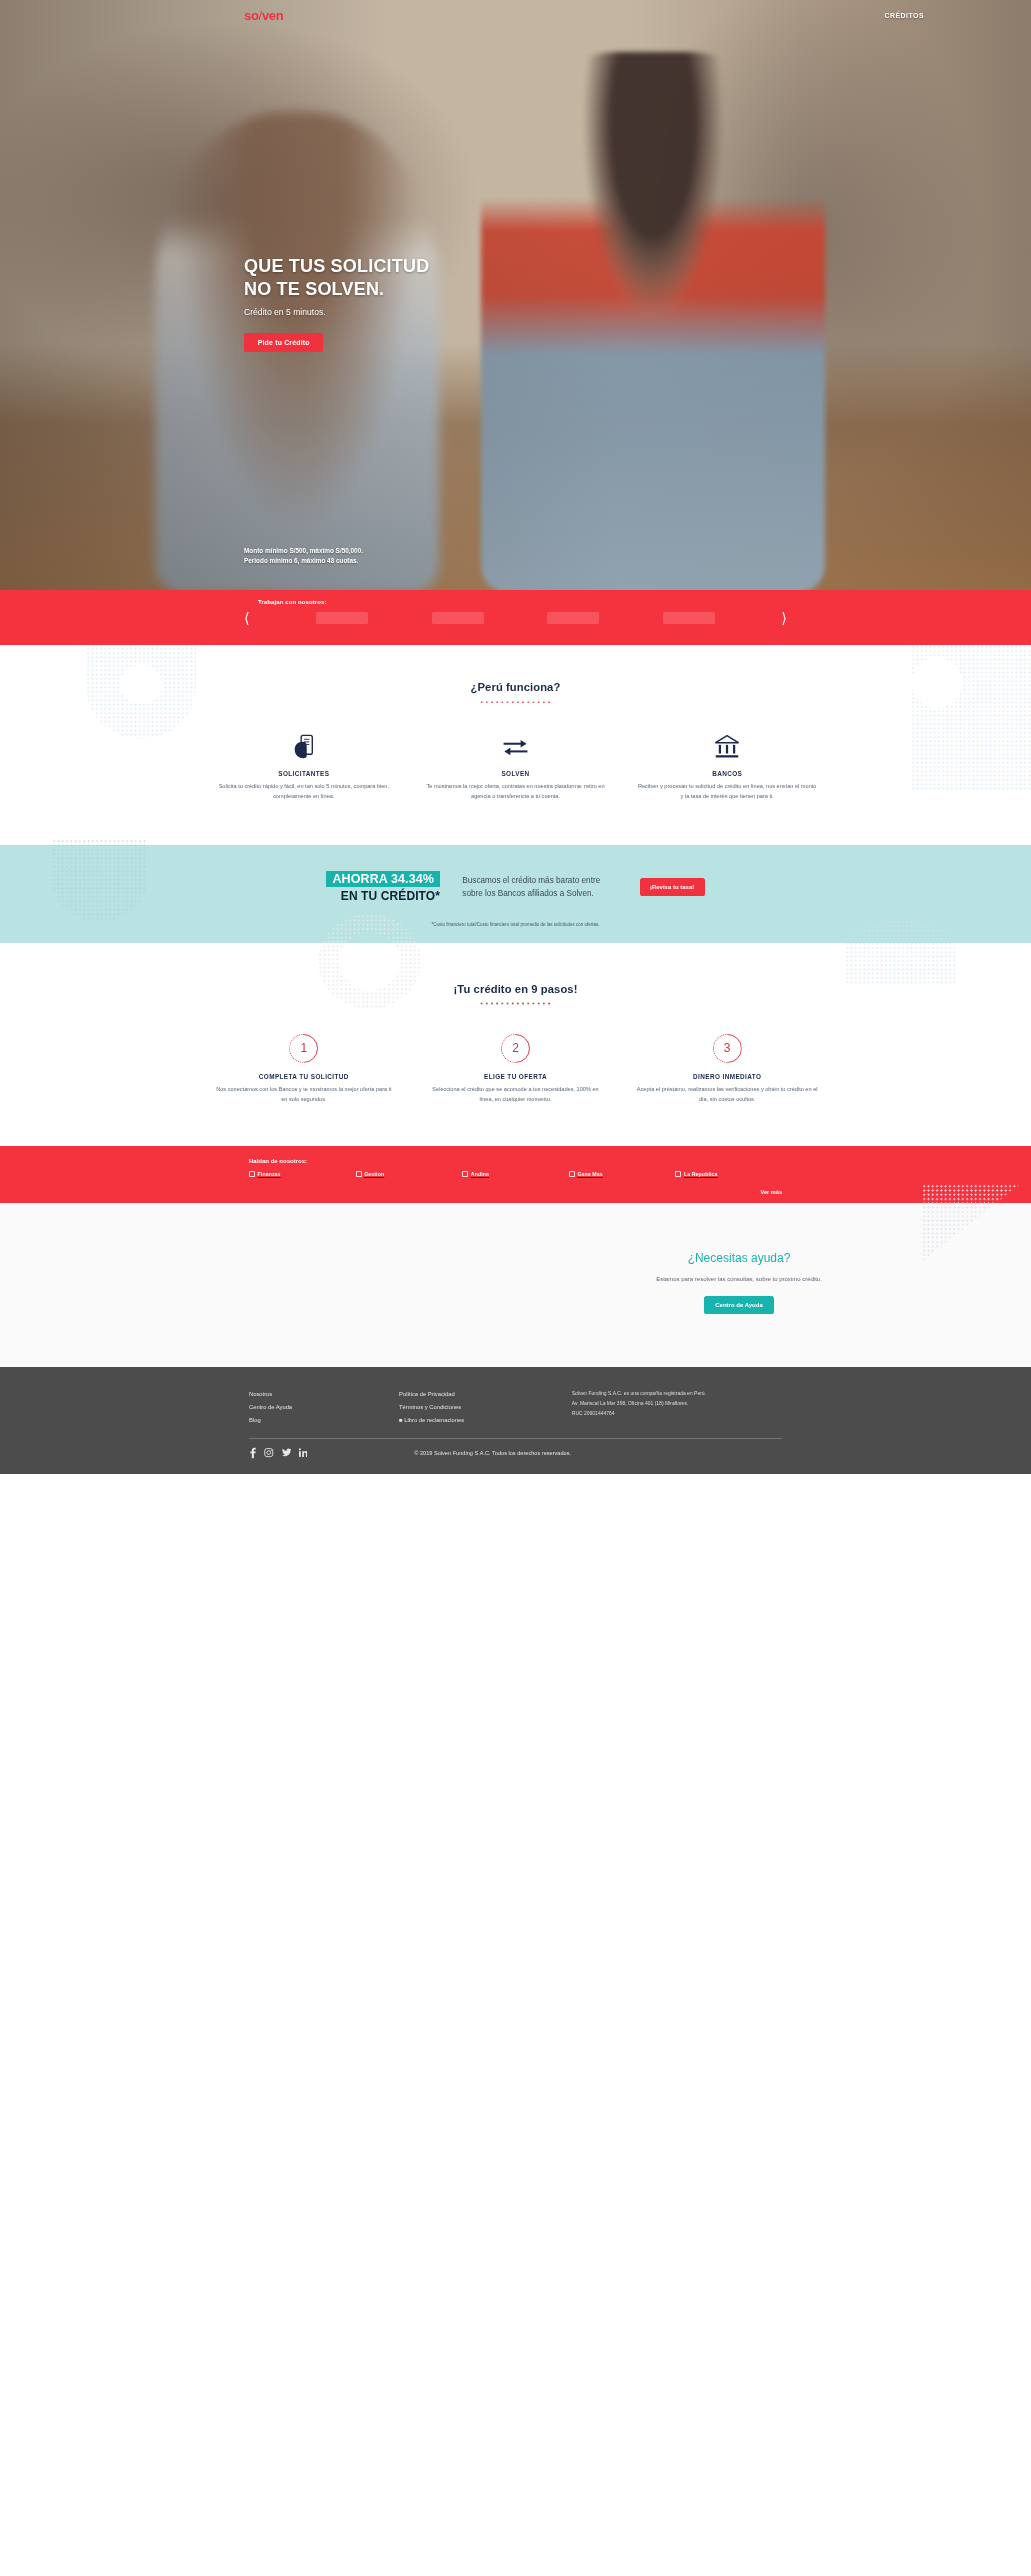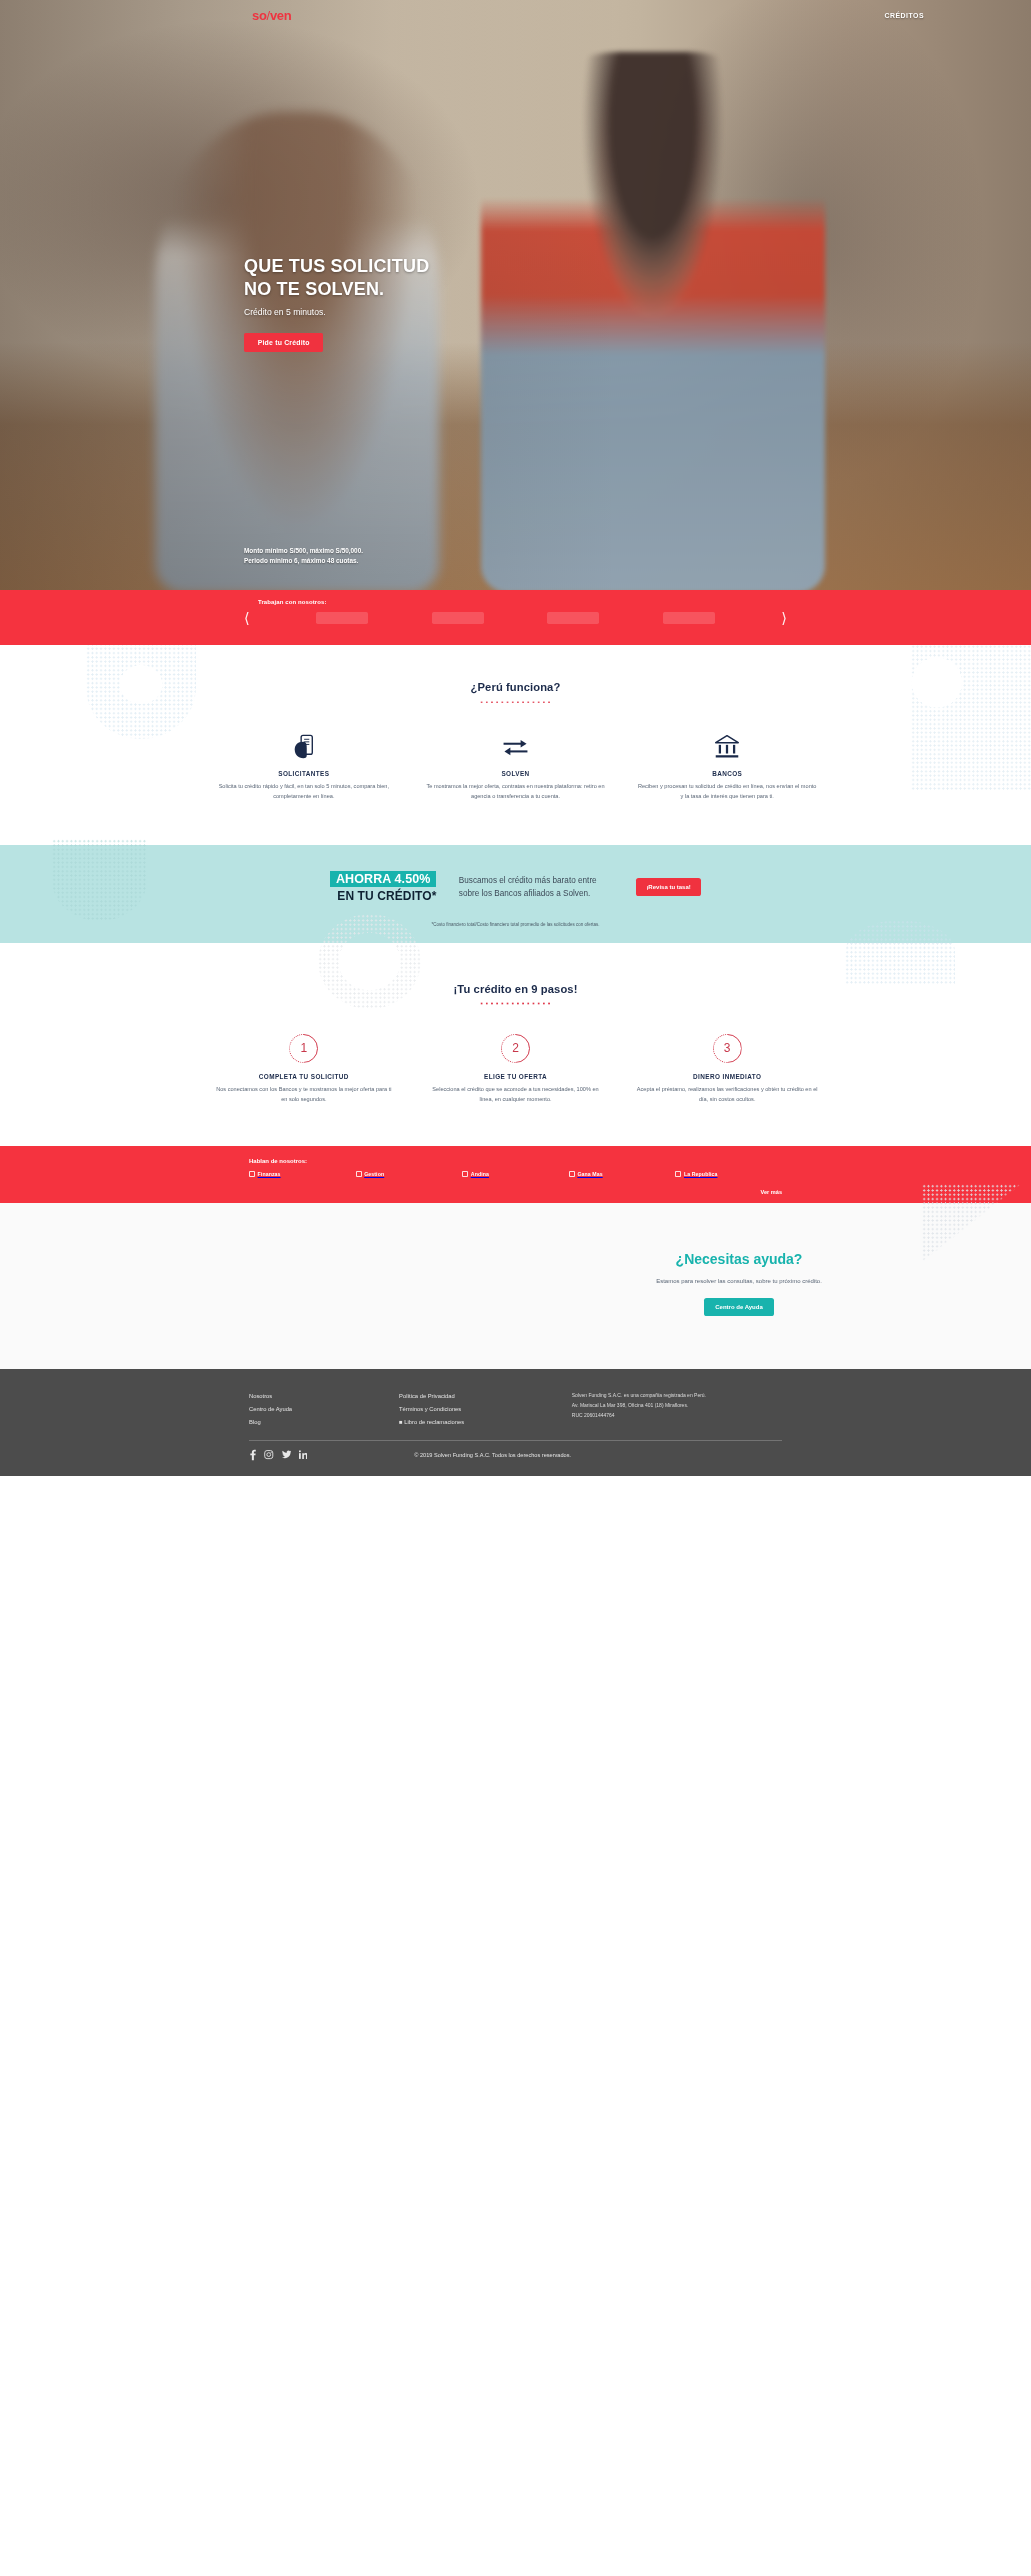--- a/index.html
+++ b/index.html
@@ -48,21 +48,21 @@
     border-radius: 40% 40% 8% 8% / 30% 30% 5% 5%;
     filter: blur(2.6px); opacity:.92;
   }
   .hero-vignette{
     position:absolute; inset:0;
     background: linear-gradient(to right, rgba(40,30,25,0.30) 0%, rgba(40,30,25,0.10) 35%, rgba(40,30,25,0.0) 60%);
     pointer-events:none;
   }
 
   .topnav {
-    position: absolute; top: 0; left: 8px; right: 0; height: 31px;
+    position: absolute; top: 0; left: 0; right: 0; height: 31px;
     display: flex; align-items: center;
     padding: 0 107px 0 244px;
     z-index: 6;
   }
   .logo {
     font-size: 13px; font-weight: 700; color: #ef3340;
     letter-spacing: -0.3px; position: relative; line-height: 1;
   }
   .logo .slash { color: #ef3340; font-weight: 400; }
   .nav-right { margin-left: auto; display: flex; align-items: center; gap: 15.5px; }
@@ -204,21 +204,21 @@
     text-align: right; padding: 0 249px; margin-top: 12px;
     color: #ffffff; font-size: 5.6px; font-weight: 700; text-decoration: none; display: block;
   }
 
   
   .help {
     width: 1031px; background: #fafafa; padding: 48px 0 53px; position: relative;
   }
   .help-inner { width: 1031px; display: flex; justify-content: center; }
   .help-box { width: 275px; text-align: center; margin-left: 447px; }
-  .help-title { color: #17b3ad; font-size: 14px; font-weight: 700; }
+  .help-title { color: #17b3ad; font-size: 12px; font-weight: 400; }
   .help-text { color: #5a6676; font-size: 6px; line-height: 1.7; margin-top: 8.6px; }
   .btn-help {
     margin-top: 12px; background: #18b3ad; color: #fff; border: 0; border-radius: 2.6px;
     font-size: 6px; font-weight: 700; padding: 6px 11.2px; cursor: pointer; font-family: inherit;
   }
 
   
   .footer { width: 1031px; background: #4c4c4c; padding: 20.6px 0 15.5px; color: #e8e8e8; }
   .footer-top { display: flex; padding: 0 249px; gap: 0; }
   .fcol { }
@@ -340,21 +340,21 @@
       <div class="col-text">Reciben y procesan tu solicitud de crédito en línea, nos envían el monto y la tasa de interés que tienen para ti.</div>
     </div>
   </div>
 </section>
 
 <section class="teal">
   <div class="deco deco-dots" style="color:#a5d4d3; left:52px; top:-5.2px; width:95px; height:82px; opacity:.55; border-radius:0 0 50% 50%;"></div>
 
   <div class="teal-row">
     <div class="teal-left">
-      <div><span class="teal-hl">AHORRA 4.50%</span></div>
+      <div><span class="teal-hl">AHORRA 34.34%</span></div>
       <div class="teal-l2">EN TU CRÉDITO*</div>
     </div>
     <div class="teal-mid">Buscamos el crédito más barato entre sobre los Bancos afiliados a Solven.</div>
     <button class="btn-teal">¡Revisa tu tasa!</button>
   </div>
   <div class="teal-note">*Costo financiero total/Costo financiero total promedio de las solicitudes con ofertas.</div>
 </section>
 
 <section class="section" style="padding:40px 0 41px;">
   <div class="deco deco-dots" style="color:#e6e9ec; left:318px; top:-29px; width:103px; height:95px; opacity:.8; border-radius:50%;

